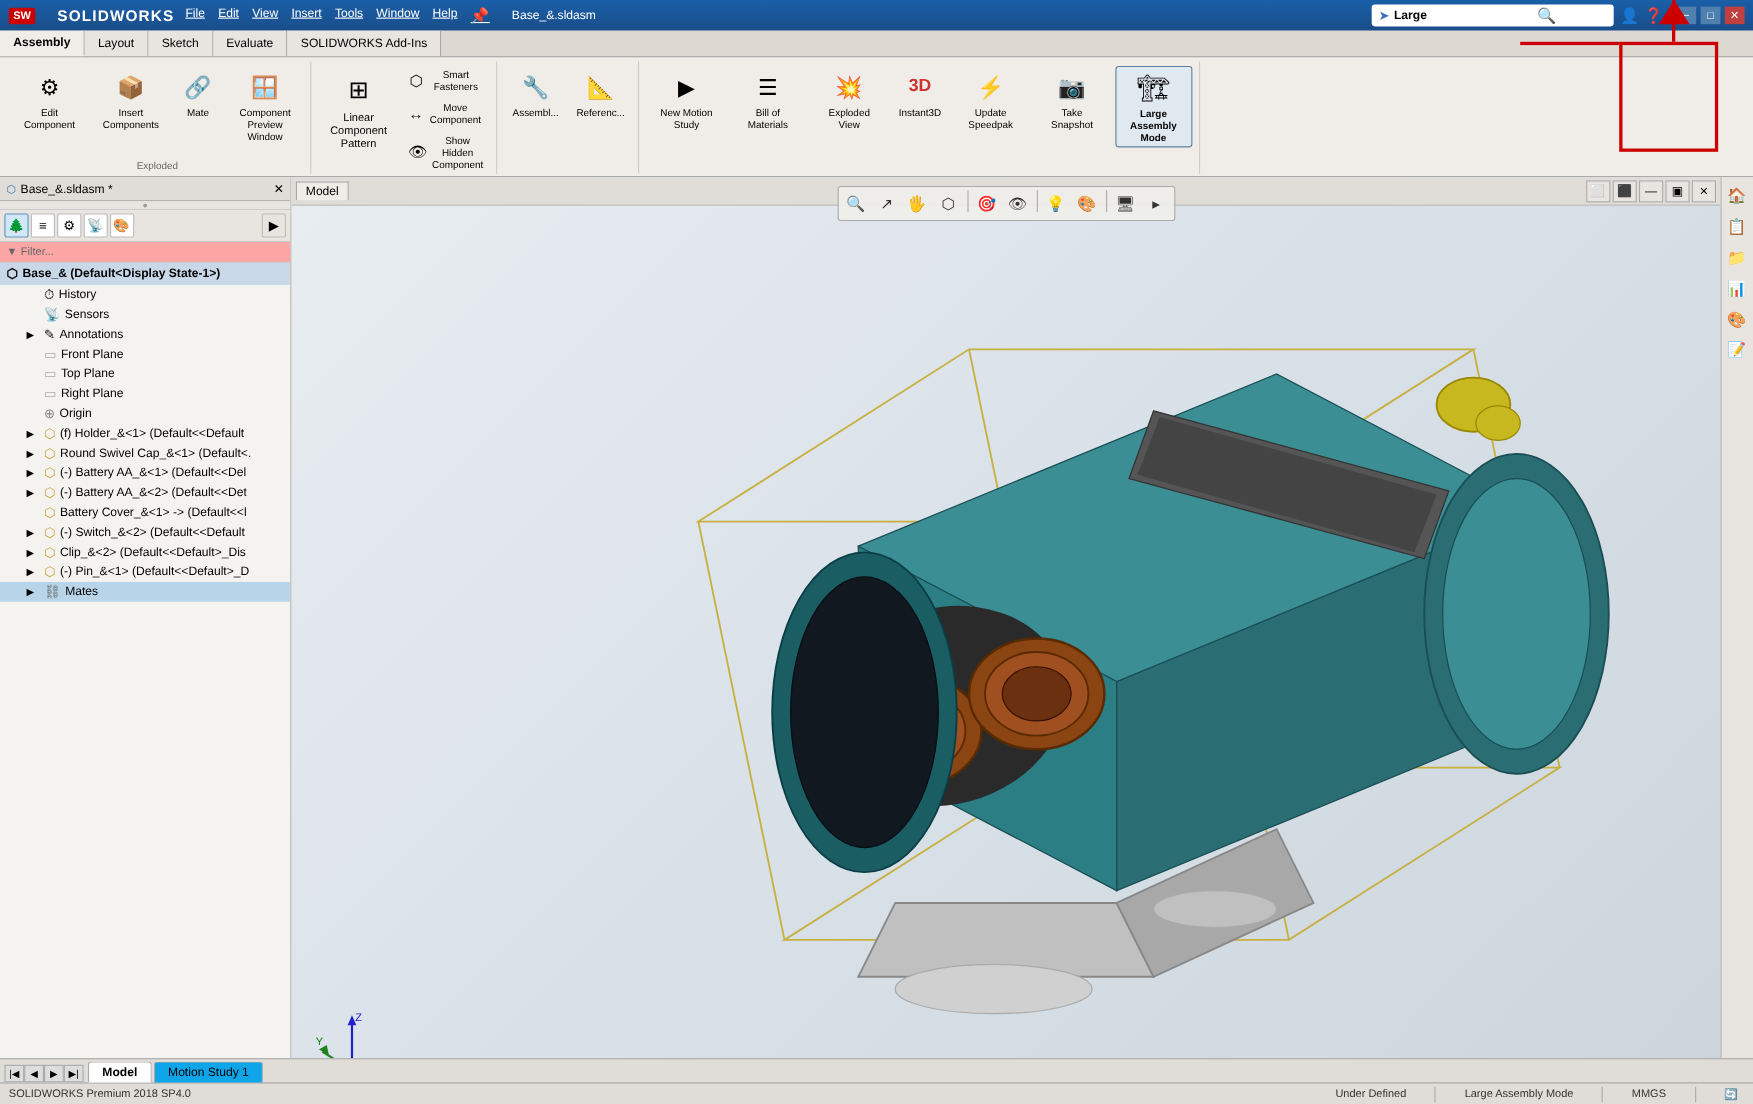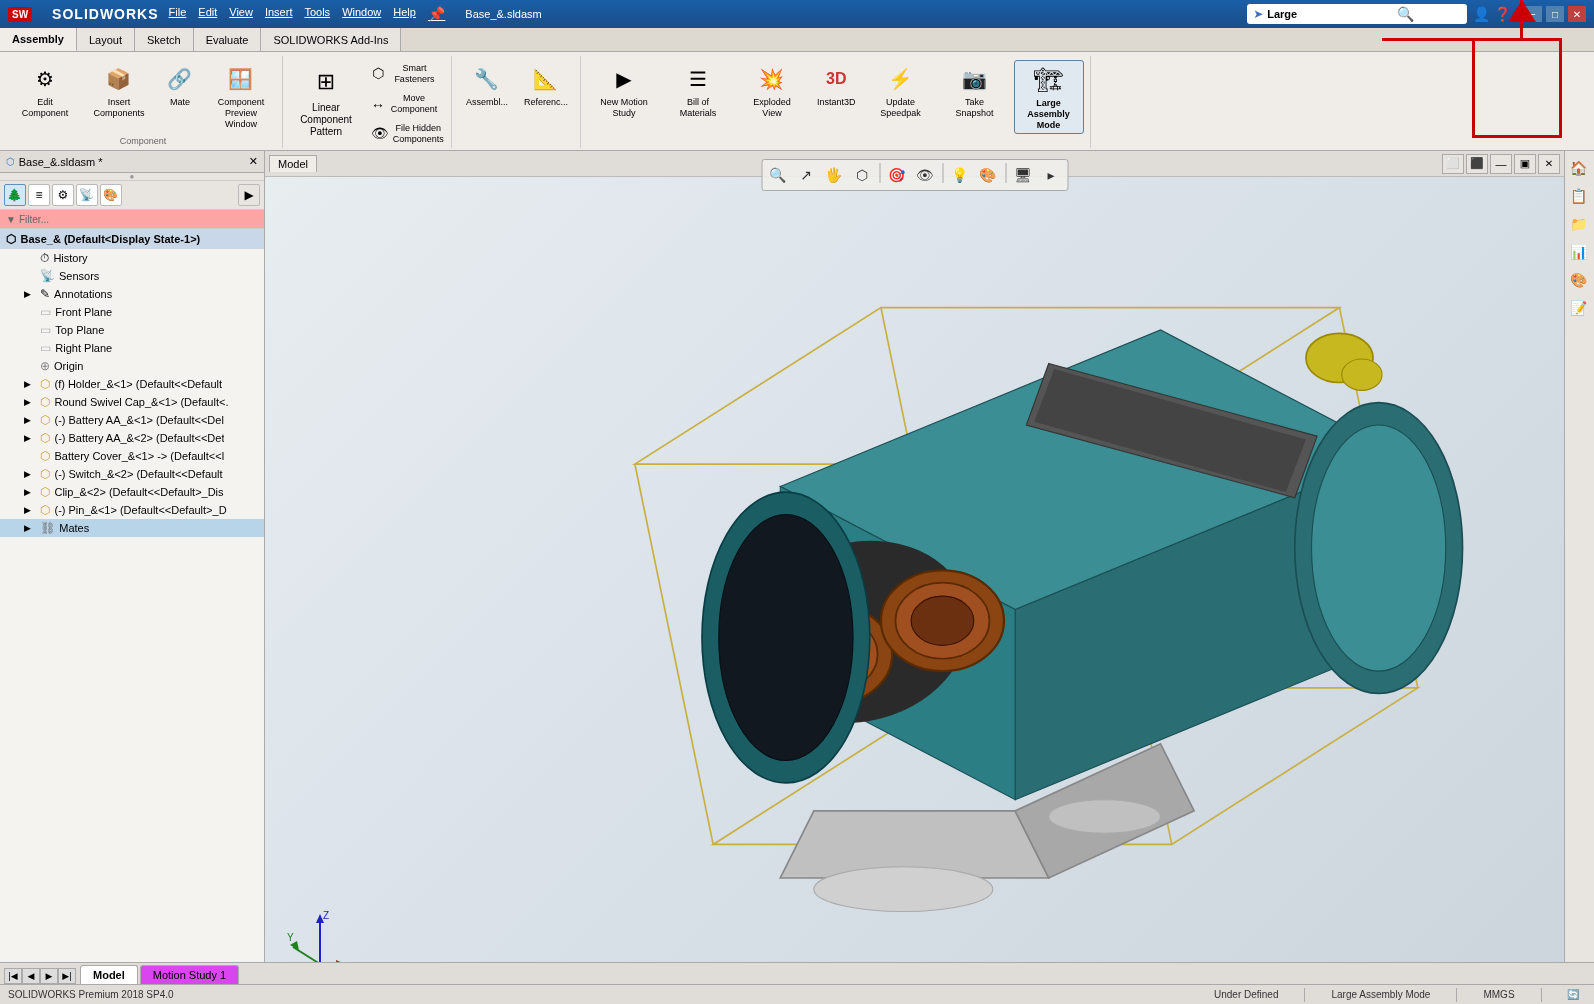--- a/index.html
+++ b/index.html
@@ -307,21 +307,21 @@
       display: flex;
       align-items: flex-end;
       padding: 0 4px;
     }
     .bottom-tab {
       padding: 3px 12px;
       font-size: 11px;
       cursor: pointer;
       border: 1px solid #aaa;
       border-bottom: none;
-      background: #d946ef;
+      background: #0ea5e9;
       border-radius: 3px 3px 0 0;
       margin-right: 2px;
     }
     .bottom-tab.active {
       background: white;
       font-weight: bold;
     }
     .nav-btn {
       width: 18px;
       height: 16px;
@@ -407,41 +407,41 @@
         <div class="ribbon-btn">
           <div class="btn-icon">🔗</div>
           <div class="btn-label">Mate</div>
         </div>
         <div class="ribbon-btn">
           <div class="btn-icon">🪟</div>
           <div class="btn-label">Component
 Preview Window</div>
         </div>
       </div>
-      <div class="ribbon-group-label">Component</div>
+      <div class="ribbon-group-label">Exploded</div>
     </div>
 
     <div class="ribbon-group">
       <div class="ribbon-group-items">
         <div class="ribbon-btn large">
           <div class="btn-icon" style="font-size:22px;">⊞</div>
           <div class="btn-label">Linear Component Pattern</div>
         </div>
         <div style="display:flex; flex-direction:column; gap:2px;">
           <div class="ribbon-btn" style="flex-direction:row; min-width:80px; align-items:center; gap:4px;">
             <div class="btn-icon" style="width:20px; height:20px; font-size:14px;">⬡</div>
             <div class="btn-label">Smart Fasteners</div>
           </div>
           <div class="ribbon-btn" style="flex-direction:row; min-width:80px; align-items:center; gap:4px;">
             <div class="btn-icon" style="width:20px; height:20px; font-size:14px;">↔</div>
             <div class="btn-label">Move Component</div>
           </div>
           <div class="ribbon-btn" style="flex-direction:row; min-width:80px; align-items:center; gap:4px;">
             <div class="btn-icon" style="width:20px; height:20px; font-size:14px;">👁</div>
-            <div class="btn-label">File Hidden Components</div>
+            <div class="btn-label">Show Hidden Component</div>
           </div>
         </div>
       </div>
     </div>
 
     <div class="ribbon-group">
       <div class="ribbon-group-items">
         <div class="ribbon-btn">
           <div class="btn-icon">🔧</div>
           <div class="btn-label">Assembl...</div>

